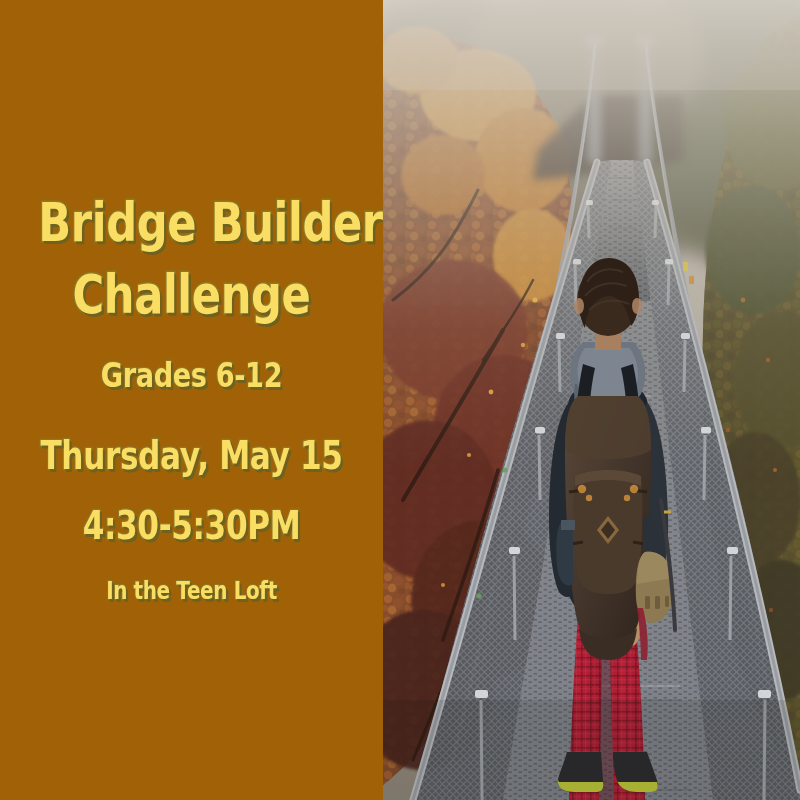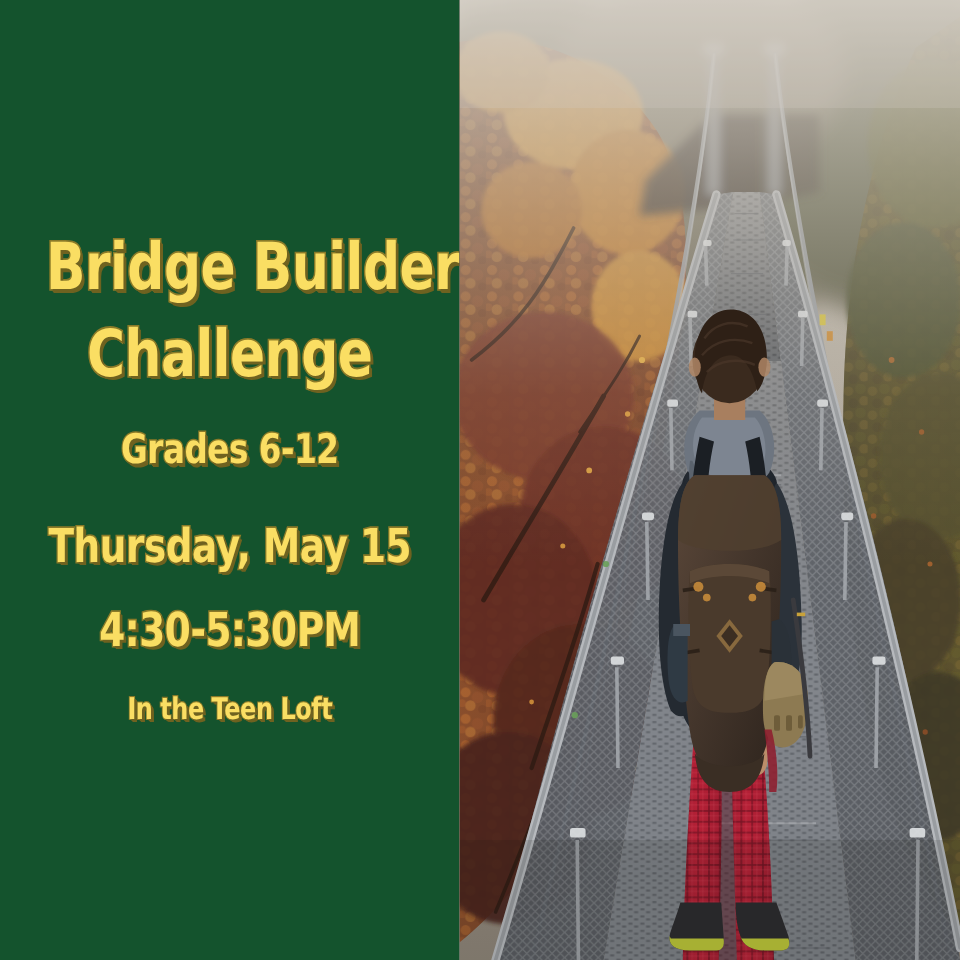--- a/index.html
+++ b/index.html
@@ -15,21 +15,21 @@
     font-family: "Liberation Sans", sans-serif;
   }
 
   
   .purple-panel {
     position: absolute;
     left: 0;
     top: 0;
     width: 383px;
     height: 800px;
-    background: #14532d;
+    background: #a16207;
     overflow: hidden;
   }
   .text-stack {
     position: absolute;
     left: 0;
     top: 0;
     width: 383px;
     height: 800px;
     display: flex;
     flex-direction: column;

